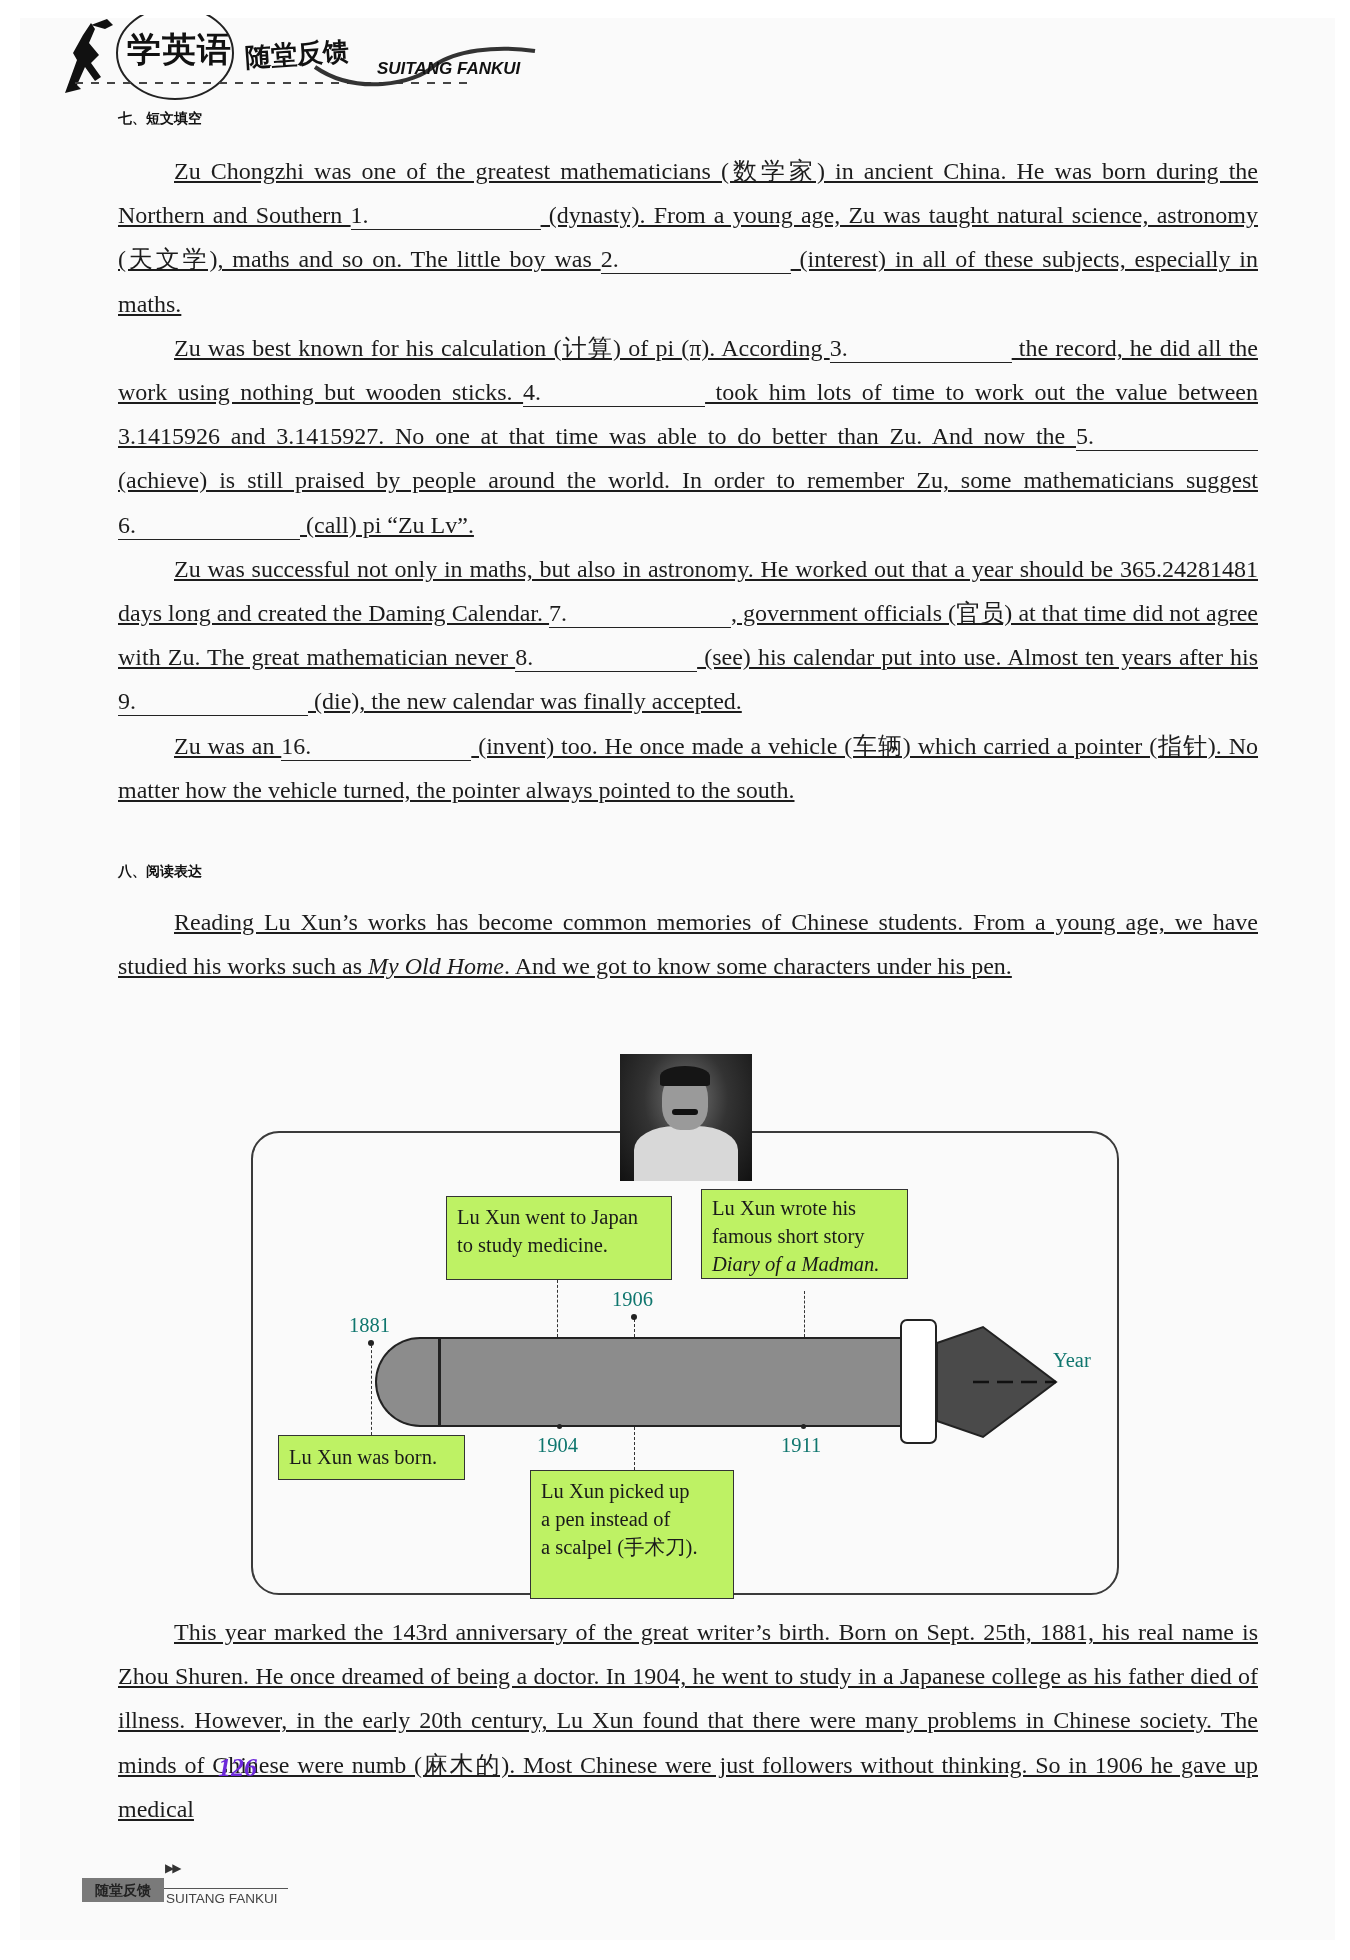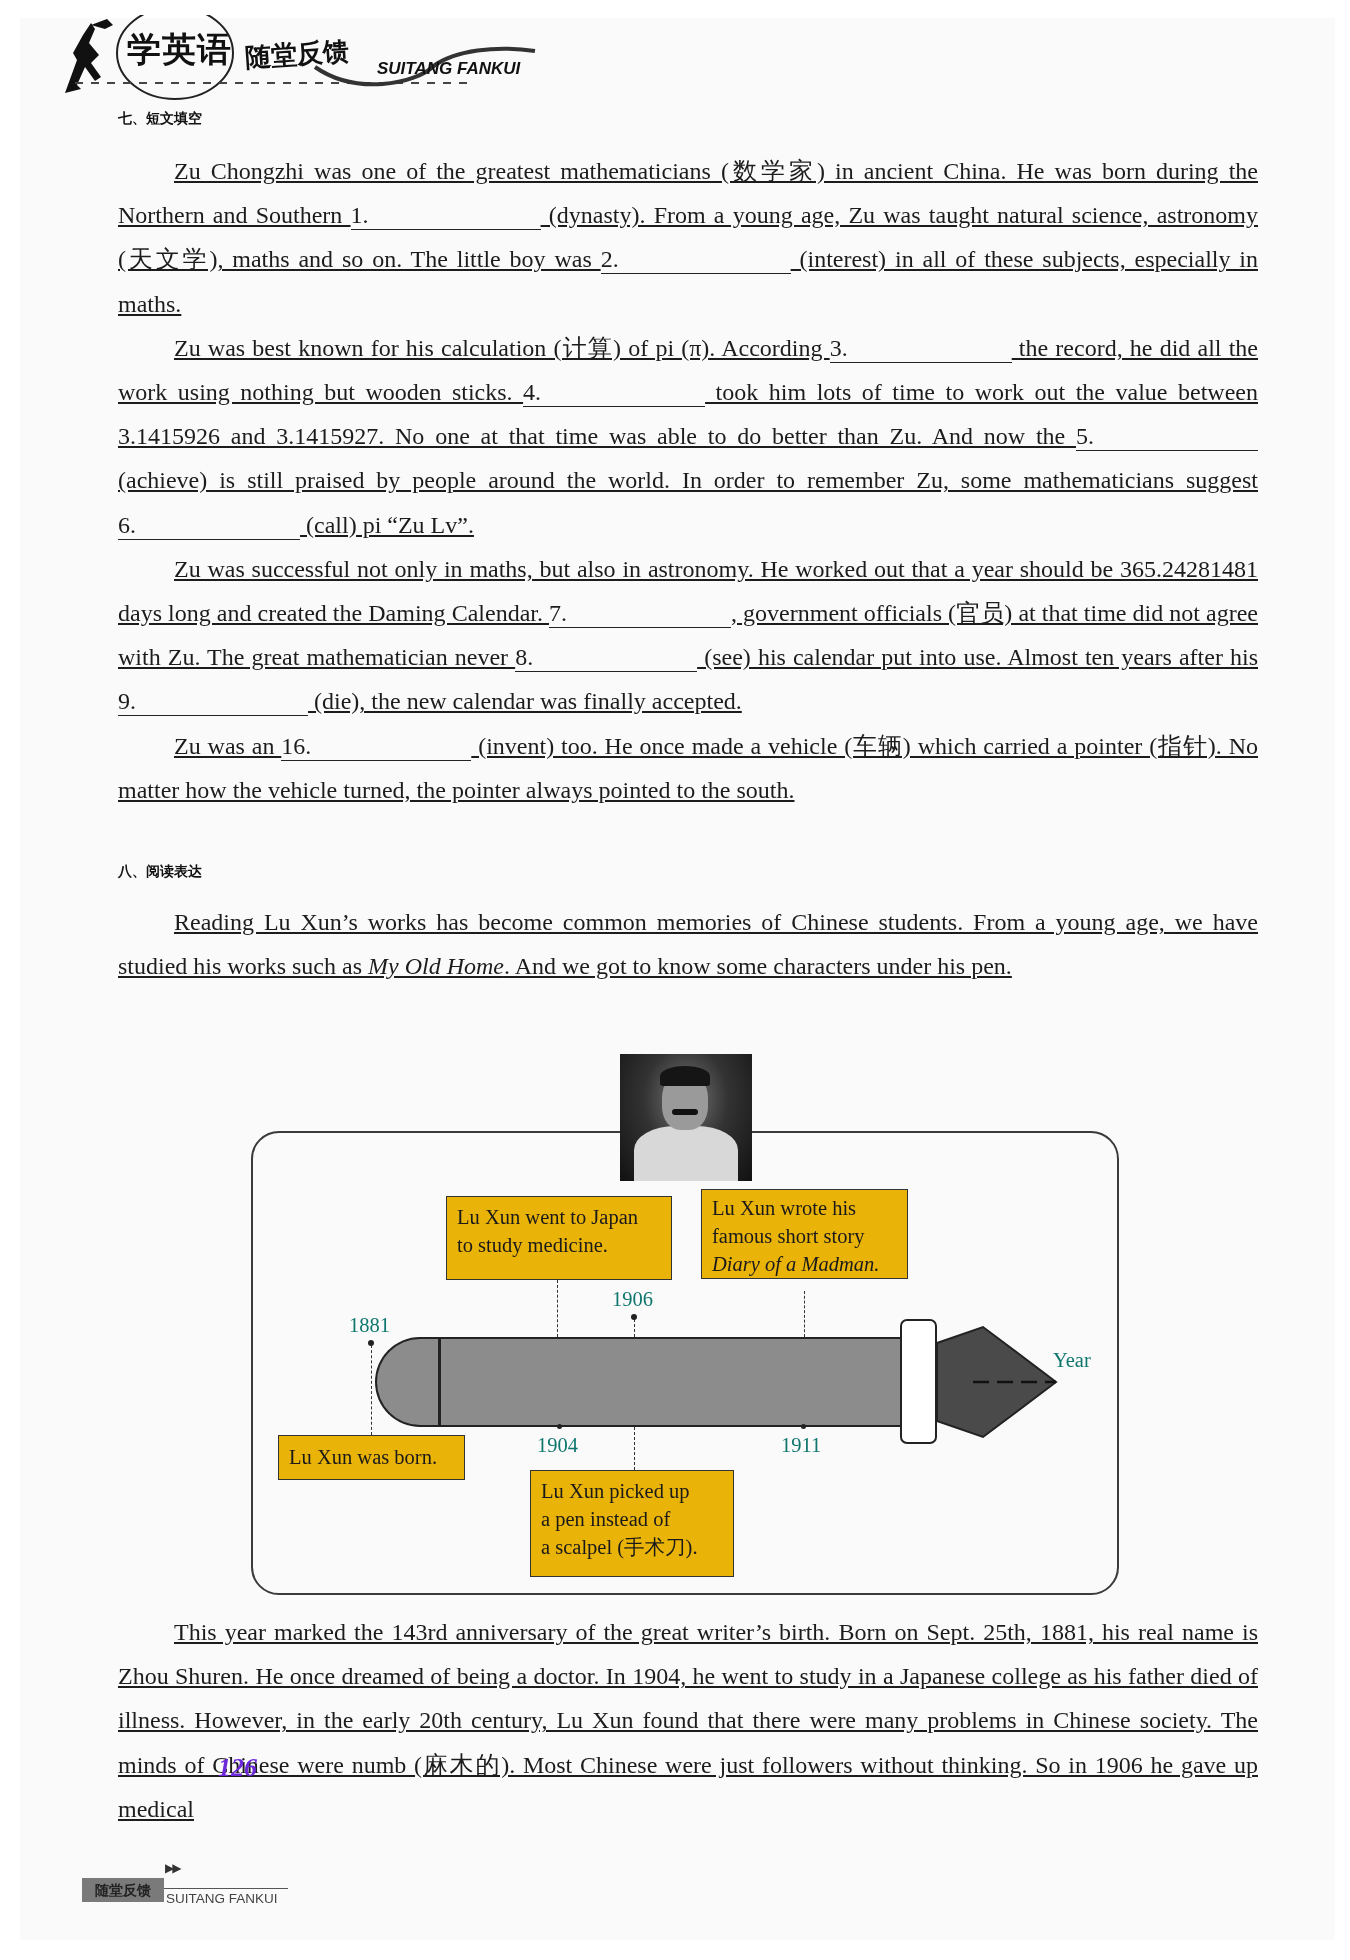--- a/index.html
+++ b/index.html
@@ -23,21 +23,21 @@
   .blank.w190 { min-width:190px; }
   .it { font-style:italic; }
 
   
   .tl-frame { position:absolute; left:251px; top:1131px; width:868px; height:464px; border:2px solid #3a3a3a; border-radius:28px; box-sizing:border-box; }
   .photo { position:absolute; left:620px; top:1054px; width:132px; height:127px; background:radial-gradient(ellipse at 50% 35%, #777 0%, #333 45%, #111 100%); overflow:hidden; }
   .photo .face { position:absolute; left:42px; top:18px; width:46px; height:58px; border-radius:45% 45% 40% 40%; background:#9a9a9a; }
   .photo .hair { position:absolute; left:40px; top:12px; width:50px; height:20px; border-radius:50% 50% 10% 10%; background:#151515; }
   .photo .mous { position:absolute; left:52px; top:55px; width:26px; height:6px; border-radius:3px; background:#111; }
   .photo .body { position:absolute; left:14px; top:72px; width:104px; height:60px; border-radius:40% 40% 0 0; background:#d8d8d8; }
-  .cbox { position:absolute; border:1.5px solid #333; background:#eab308; box-sizing:border-box; font-family:"Liberation Serif",serif; font-size:20.5px; line-height:28px; padding:6px 10px; color:#1a1a1a; }
+  .cbox { position:absolute; border:1.5px solid #333; background:#bef264; box-sizing:border-box; font-family:"Liberation Serif",serif; font-size:20.5px; line-height:28px; padding:6px 10px; color:#1a1a1a; }
   .yr { position:absolute; font-family:"Liberation Serif",serif; font-size:20.5px; color:#0f766e; }
   .vdash { position:absolute; width:0; border-left:1.5px dashed #333; }
   .dot { position:absolute; width:6px; height:6px; border-radius:50%; background:#222; }
   .pen { position:absolute; left:375px; top:1337px; width:526px; height:90px; background:#8c8c8c; border:2.5px solid #222; border-right:none; border-radius:45px 0 0 45px; box-sizing:border-box; }
   .pen-div { position:absolute; left:438px; top:1337px; width:2.5px; height:90px; background:#222; }
   .clip { position:absolute; left:900px; top:1319px; width:37px; height:125px; border:2px solid #222; border-radius:7px; background:#fff; box-sizing:border-box; }
 
   
   .ft-arrows { position:absolute; left:165px; top:1861px; font-size:12px; color:#333; letter-spacing:-2px; }
   .ft-num { position:absolute; left:218px; top:1753px; font-family:"Liberation Serif",serif; font-weight:bold; font-style:italic; font-size:26px; color:#6d28d9; }
@@ -131,21 +131,21 @@
 
 <div class="dot" style="left:557px;top:1424px;width:5px;height:5px;"></div>
 <div class="yr" style="left:537px;top:1434px;">1904</div>
 <div class="dot" style="left:801px;top:1424px;width:5px;height:5px;"></div>
 <div class="yr" style="left:781px;top:1434px;">1911</div>
 <div class="vdash" style="left:634px;top:1427px;height:43px;"></div>
 
 <div class="cbox" style="left:278px;top:1435px;width:187px;height:45px;padding-top:7px;">
   <div>Lu Xun was born.</div>
 </div>
-<div class="cbox" style="left:530px;top:1470px;width:204px;height:107px;padding-top:6px;">
+<div class="cbox" style="left:530px;top:1470px;width:204px;height:129px;padding-top:6px;">
   <div>Lu Xun picked up</div>
   <div>a pen instead of</div>
   <div>a scalpel (手术刀).</div>
 </div>
 
 <div class="para" style="top:1610px;">
   <p style="text-align-last:justify;">This year marked the 143rd anniversary of the great writer’s birth. Born on Sept. 25th, 1881, his real name is Zhou Shuren. He once dreamed of being a doctor. In 1904, he went to study in a Japanese college as his father died of illness. However, in the early 20th century, Lu Xun found that there were many problems in Chinese society. The minds of Chinese were numb (麻木的). Most Chinese were just followers without thinking. So in 1906 he gave up medical</p>
 </div>
 
 <div class="ft-arrows">▶▶</div>

